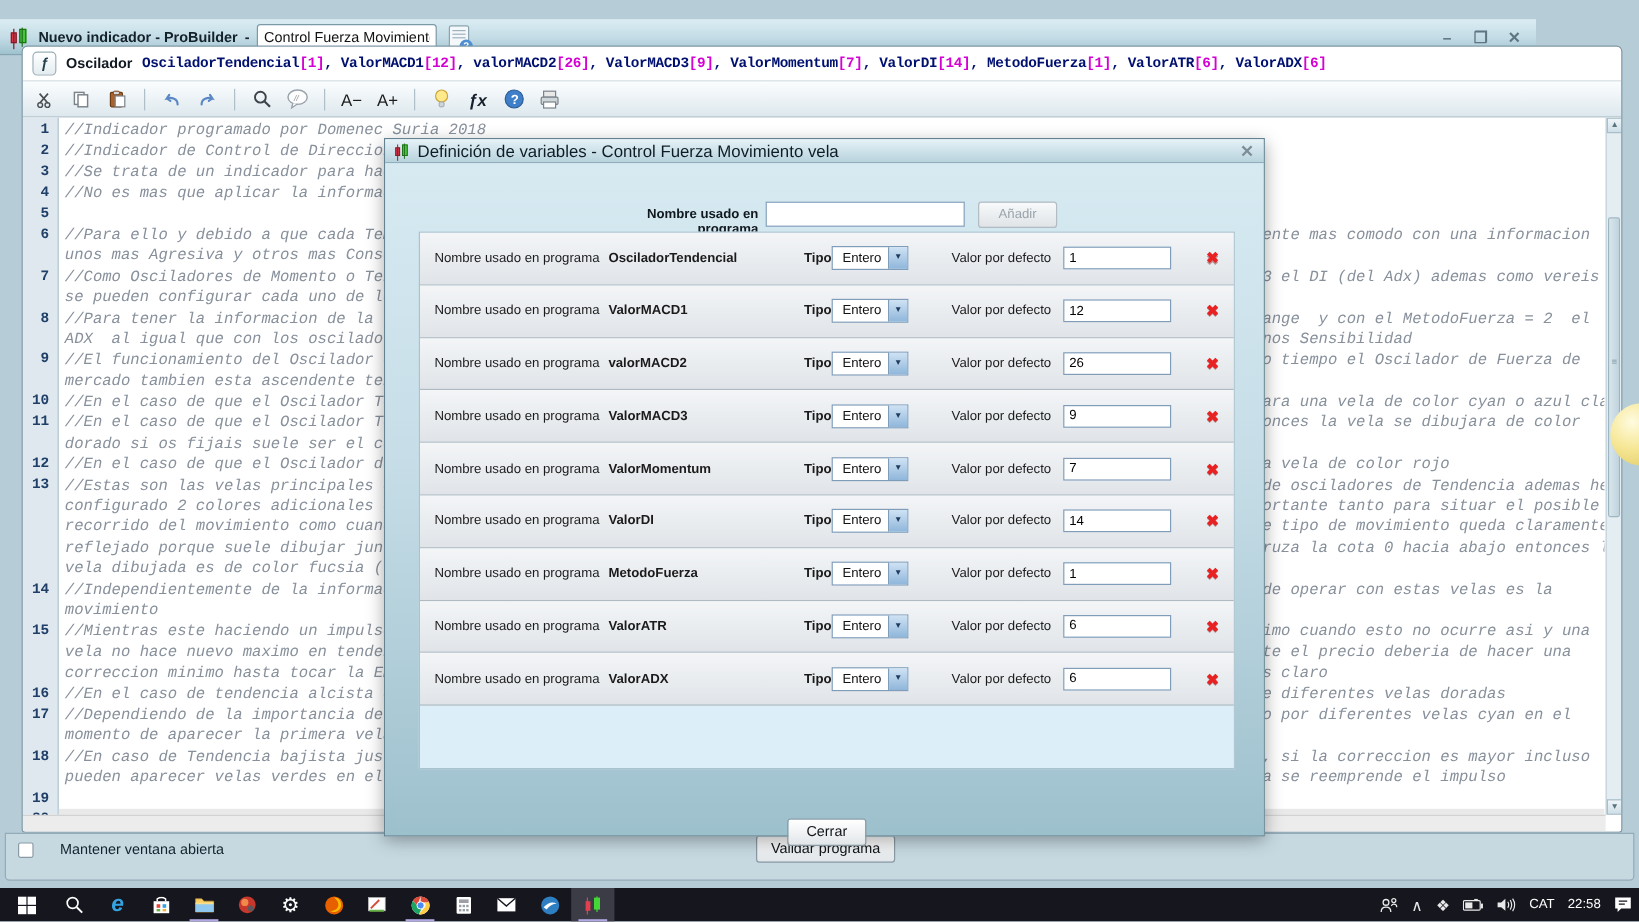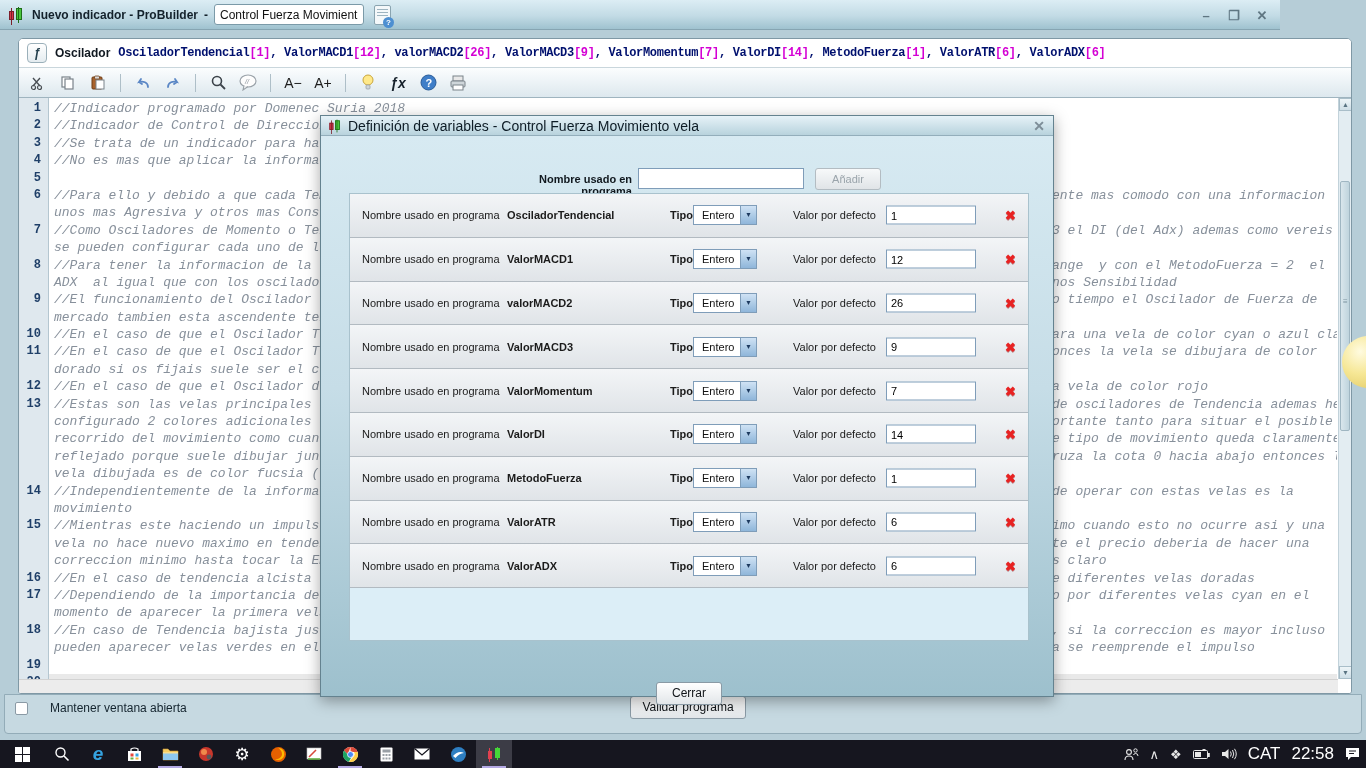--- a/index.html
+++ b/index.html
@@ -1,21 +1,21 @@
 <!DOCTYPE html>
 <html><head>
 <meta charset="utf-8">
 <style>
   * { box-sizing: border-box; margin: 0; padding: 0; }
   html,body { width:1366px; height:768px; overflow:hidden; }
   body { font-family:"Liberation Sans", sans-serif; background:#b6cdd7; position:relative; }
   .mono { font-family:"Liberation Mono","DejaVu Sans Mono",monospace; }
 
   
-  .titlebar{position:absolute;left:0;top:0;width:1280px;height:30px;
+  .titlebar{position:absolute;left:0;top:16px;width:1280px;height:30px;
     background:linear-gradient(180deg,#dcedf4 0%,#c2dbe5 55%,#9fc2cf 100%);
     border-bottom:1px solid #86a5b2;display:flex;align-items:center;}
   .candles{position:relative;width:16px;height:16px;display:inline-block;}
   .candles .c1{position:absolute;left:1px;top:4px;width:5px;height:9px;background:#d8374a;border:1px solid #7c1f2b;}
   .candles .c1::before{content:"";position:absolute;left:1px;top:-4px;width:1px;height:17px;background:#7c1f2b;}
   .candles .c2{position:absolute;left:8px;top:1px;width:6px;height:12px;background:#49c53d;border:1px solid #1d6f18;}
   .candles .c2::before{content:"";position:absolute;left:1px;top:-2px;width:1px;height:16px;background:#1d6f18;}
   .titlebar .ttext{margin-left:8px;font-size:12px;color:#13212b;font-weight:bold;}
   .titlebar .tsep{margin:0 6px;font-size:12px;color:#13212b;font-weight:bold;}
   .name-input{width:150px;height:21px;border:1px solid #7b9aa8;border-radius:3px;background:#fff;
@@ -110,21 +110,21 @@
 
   
   .taskbar{position:absolute;left:0;top:740px;width:1366px;height:28px;background:#16161f;display:flex;align-items:center;}
   .tb-item{width:36px;height:28px;display:flex;align-items:center;justify-content:center;position:relative;flex:none;}
   .tb-item.first{width:44px;}
   .tb-item.open::after{content:"";position:absolute;left:6px;bottom:0;right:6px;height:2px;background:#b4a9e4;}
   .tb-item.active{background:#3c3c46;}
   .tb-glyph{color:#fff;font-size:15px;line-height:1;}
   .tray{position:absolute;right:6px;top:0;height:28px;display:flex;align-items:center;gap:11px;}
   .tray .tglyph2{color:#e8e8e8;font-size:12px;}
-  .tray-text{color:#ffffff;font-size:17px;}
+  .tray-text{color:#ffffff;font-size:11px;}
   .mini-candles{position:relative;width:15px;height:15px;}
   .mini-candles .c1{position:absolute;left:1px;top:4px;width:4px;height:8px;background:#e0404f;}
   .mini-candles .c1::before{content:"";position:absolute;left:1px;top:-3px;width:1px;height:14px;background:#e0404f;}
   .mini-candles .c2{position:absolute;left:8px;top:1px;width:5px;height:10px;background:#45d637;}
   .mini-candles .c2::before{content:"";position:absolute;left:2px;top:-1px;width:1px;height:13px;background:#45d637;}
 </style>
 </head>
 <body>
 
 <div class="titlebar">

